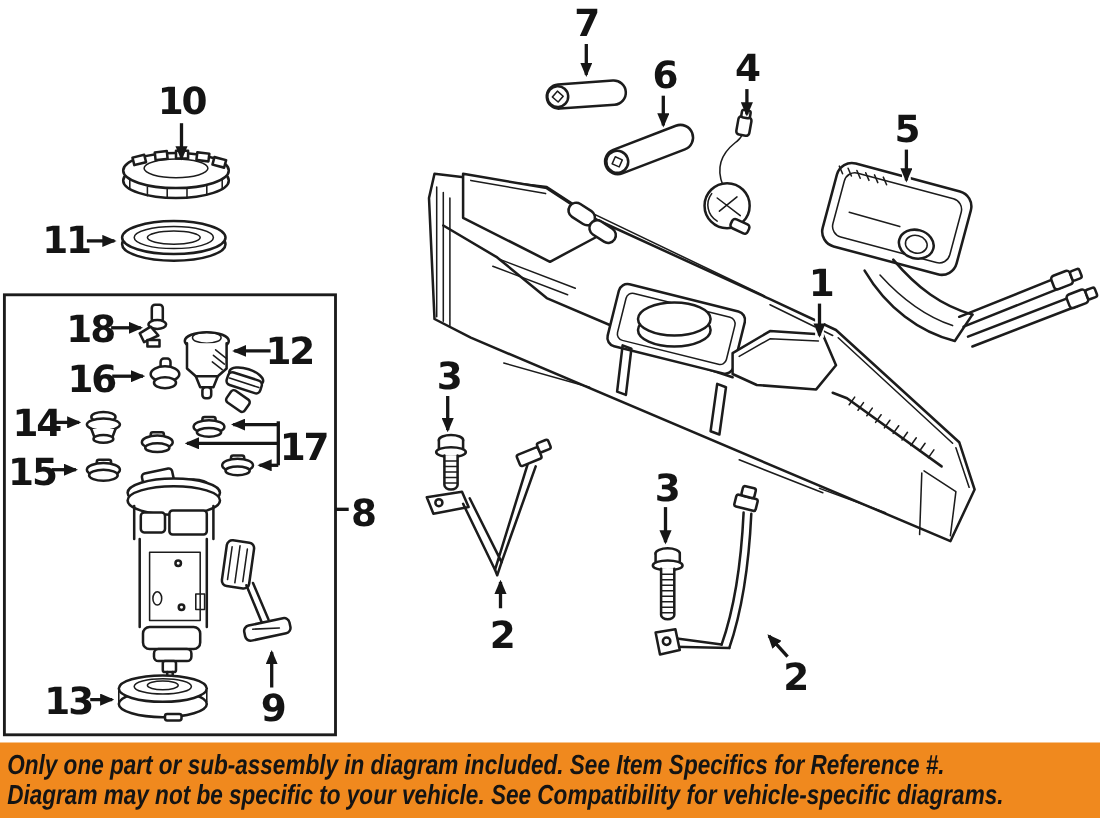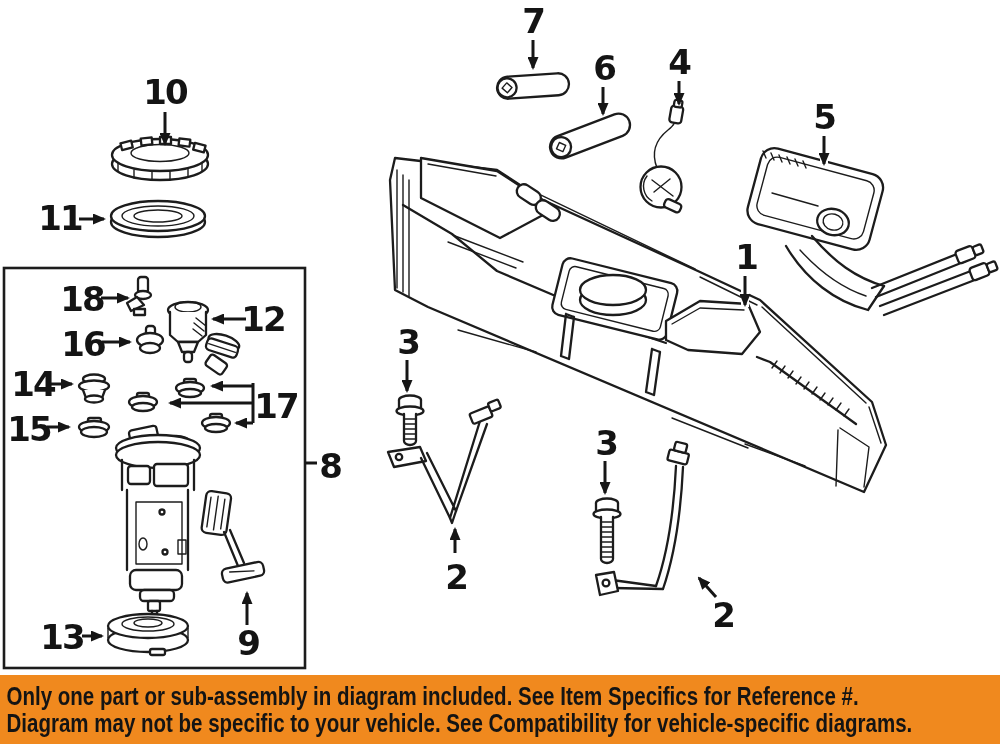--- a/index.html
+++ b/index.html
@@ -14,21 +14,21 @@
   .thin{fill:none;stroke:#1c1c1c;stroke-width:1.4;stroke-linejoin:round;stroke-linecap:round;}
   .lead{fill:none;stroke:#161616;stroke-width:3;stroke-linecap:butt;}
   .halo{fill:none;stroke:#ffffff;stroke-width:8;stroke-linecap:butt;}
   .callout{
     font-family:"DejaVu Sans", sans-serif;font-weight:bold;font-size:34px;
     fill:#141414;letter-spacing:-2px;text-anchor:middle;
   }
   .banner{
     position:absolute;left:0;bottom:0;width:1000px;height:69px;
     background:#F0891E;color:#141414;overflow:hidden;
-    padding-top:8px;box-sizing:border-box;
+    padding-top:8px;box-sizing:border-box;font-style:italic;
   }
   .banner .bline{
     font-weight:bold;font-size:25px;line-height:27px;white-space:nowrap;
     padding-left:8px;transform:scale(0.82,1);transform-origin:left center;
   }
 </style>
 </head>
 <body>
 
 <div class="stage">

